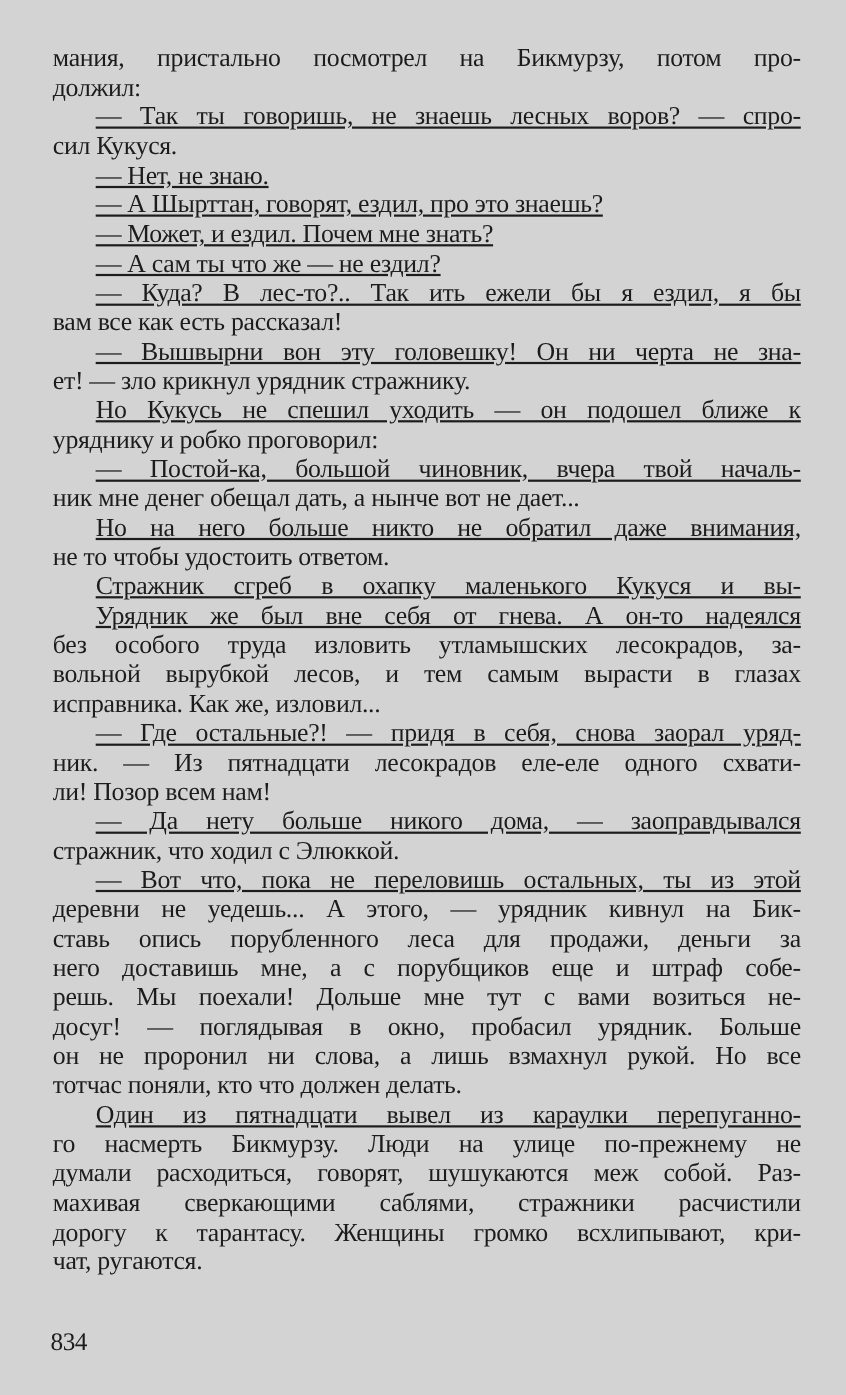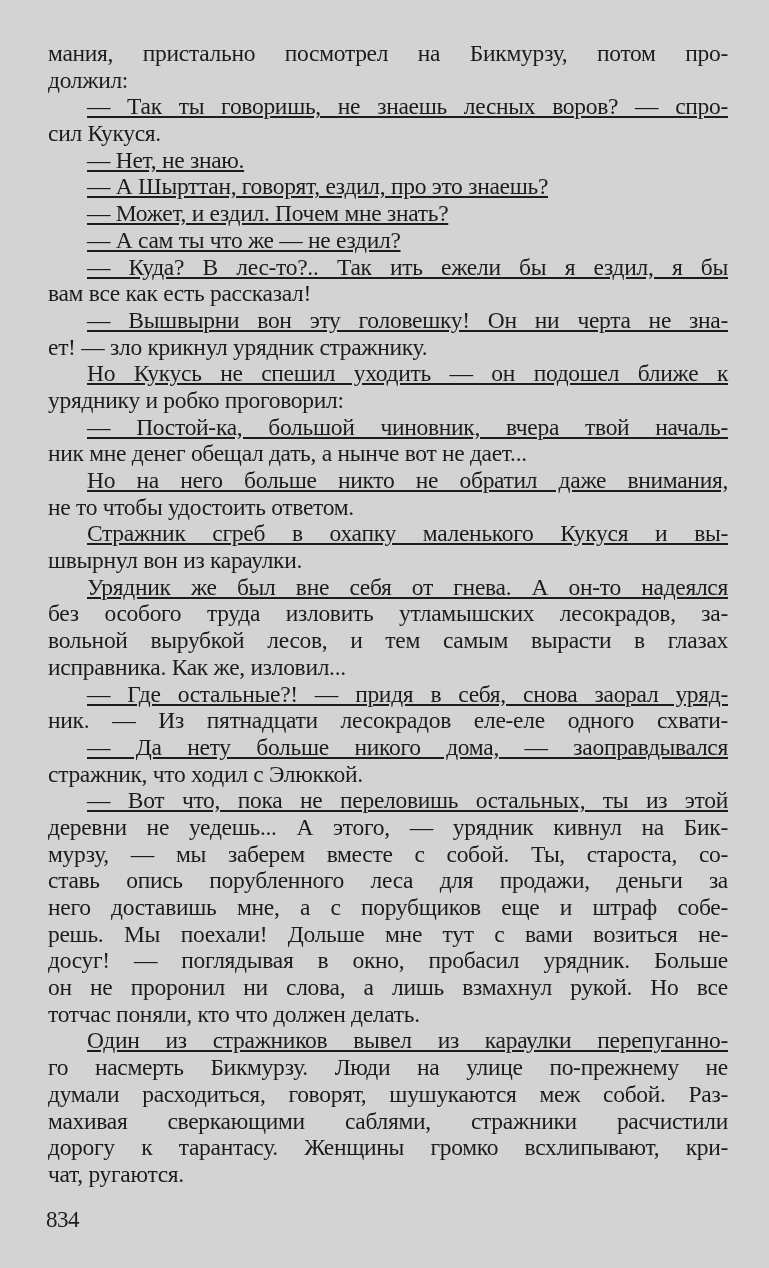--- a/index.html
+++ b/index.html
@@ -50,38 +50,37 @@
     <div class="line last">вам все как есть рассказал!</div>
     <div class="line indent">— Вышвырни вон эту головешку! Он ни черта не зна-</div>
     <div class="line last">ет! — зло крикнул урядник стражнику.</div>
     <div class="line indent">Но Кукусь не спешил уходить — он подошел ближе к</div>
     <div class="line last">уряднику и робко проговорил:</div>
     <div class="line indent">— Постой-ка, большой чиновник, вчера твой началь-</div>
     <div class="line last">ник мне денег обещал дать, а нынче вот не дает...</div>
     <div class="line indent">Но на него больше никто не обратил даже внимания,</div>
     <div class="line last">не то чтобы удостоить ответом.</div>
     <div class="line indent">Стражник сгреб в охапку маленького Кукуся и вы-</div>
-    <div class="line last">швырнул вон из караулки.</div>
     <div class="line indent">Урядник же был вне себя от гнева. А он-то надеялся</div>
     <div class="line">без особого труда изловить утламышских лесокрадов, за-</div>
     <div class="line">вольной вырубкой лесов, и тем самым вырасти в глазах</div>
     <div class="line last">исправника. Как же, изловил...</div>
     <div class="line indent">— Где остальные?! — придя в себя, снова заорал уряд-</div>
     <div class="line">ник. — Из пятнадцати лесокрадов еле-еле одного схвати-</div>
+    <div class="line last">ли! Позор всем нам!</div>
     <div class="line indent">— Да нету больше никого дома, — заоправдывался</div>
     <div class="line last">стражник, что ходил с Элюккой.</div>
     <div class="line indent">— Вот что, пока не переловишь остальных, ты из этой</div>
     <div class="line">деревни не уедешь... А этого, — урядник кивнул на Бик-</div>
-    <div class="line">мурзу, — мы заберем вместе с собой. Ты, староста, со-</div>
     <div class="line">ставь опись порубленного леса для продажи, деньги за</div>
     <div class="line">него доставишь мне, а с порубщиков еще и штраф собе-</div>
     <div class="line">решь. Мы поехали! Дольше мне тут с вами возиться не-</div>
     <div class="line">досуг! — поглядывая в окно, пробасил урядник. Больше</div>
     <div class="line">он не проронил ни слова, а лишь взмахнул рукой. Но все</div>
     <div class="line last">тотчас поняли, кто что должен делать.</div>
-    <div class="line indent">Один из стражников вывел из караулки перепуганно-</div>
+    <div class="line indent">Один из пятнадцати вывел из караулки перепуганно-</div>
     <div class="line">го насмерть Бикмурзу. Люди на улице по-прежнему не</div>
     <div class="line">думали расходиться, говорят, шушукаются меж собой. Раз-</div>
     <div class="line">махивая сверкающими саблями, стражники расчистили</div>
     <div class="line">дорогу к тарантасу. Женщины громко всхлипывают, кри-</div>
     <div class="line last">чат, ругаются.</div>
   </div>
 <div class="pagenum">834</div>
 
 </body></html>

